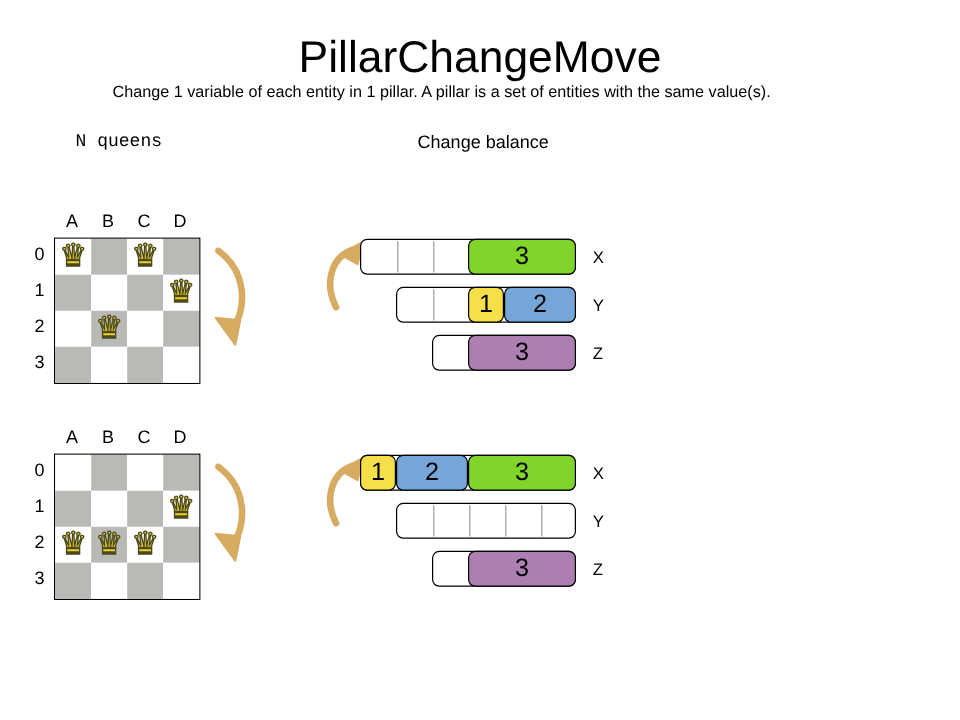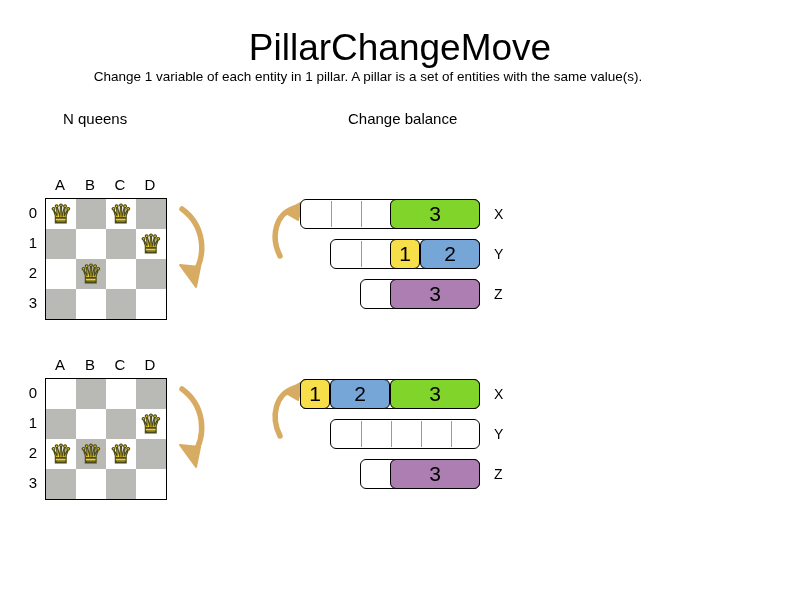--- a/index.html
+++ b/index.html
@@ -37,21 +37,21 @@
     font-size: 13.5px;
     line-height: 18px;
   }
 
   
   .section-heading {
     position: absolute;
     font-size: 15px;
     white-space: nowrap;
   }
-  #heading-nqueens { left: 63px;  top: 110px; }
+  #heading-nqueens { left: 63px;  top: 110px; font-family: Liberation Mono, monospace; }
   #heading-cloud   { left: 348px; top: 110px; }
 
   
   .board-block { position: absolute; }
   #board-block-before { left: 45px; top: 198px; }
   #board-block-after  { left: 45px; top: 378px; }
 
   .board {
     position: relative;
     width: 120px;

